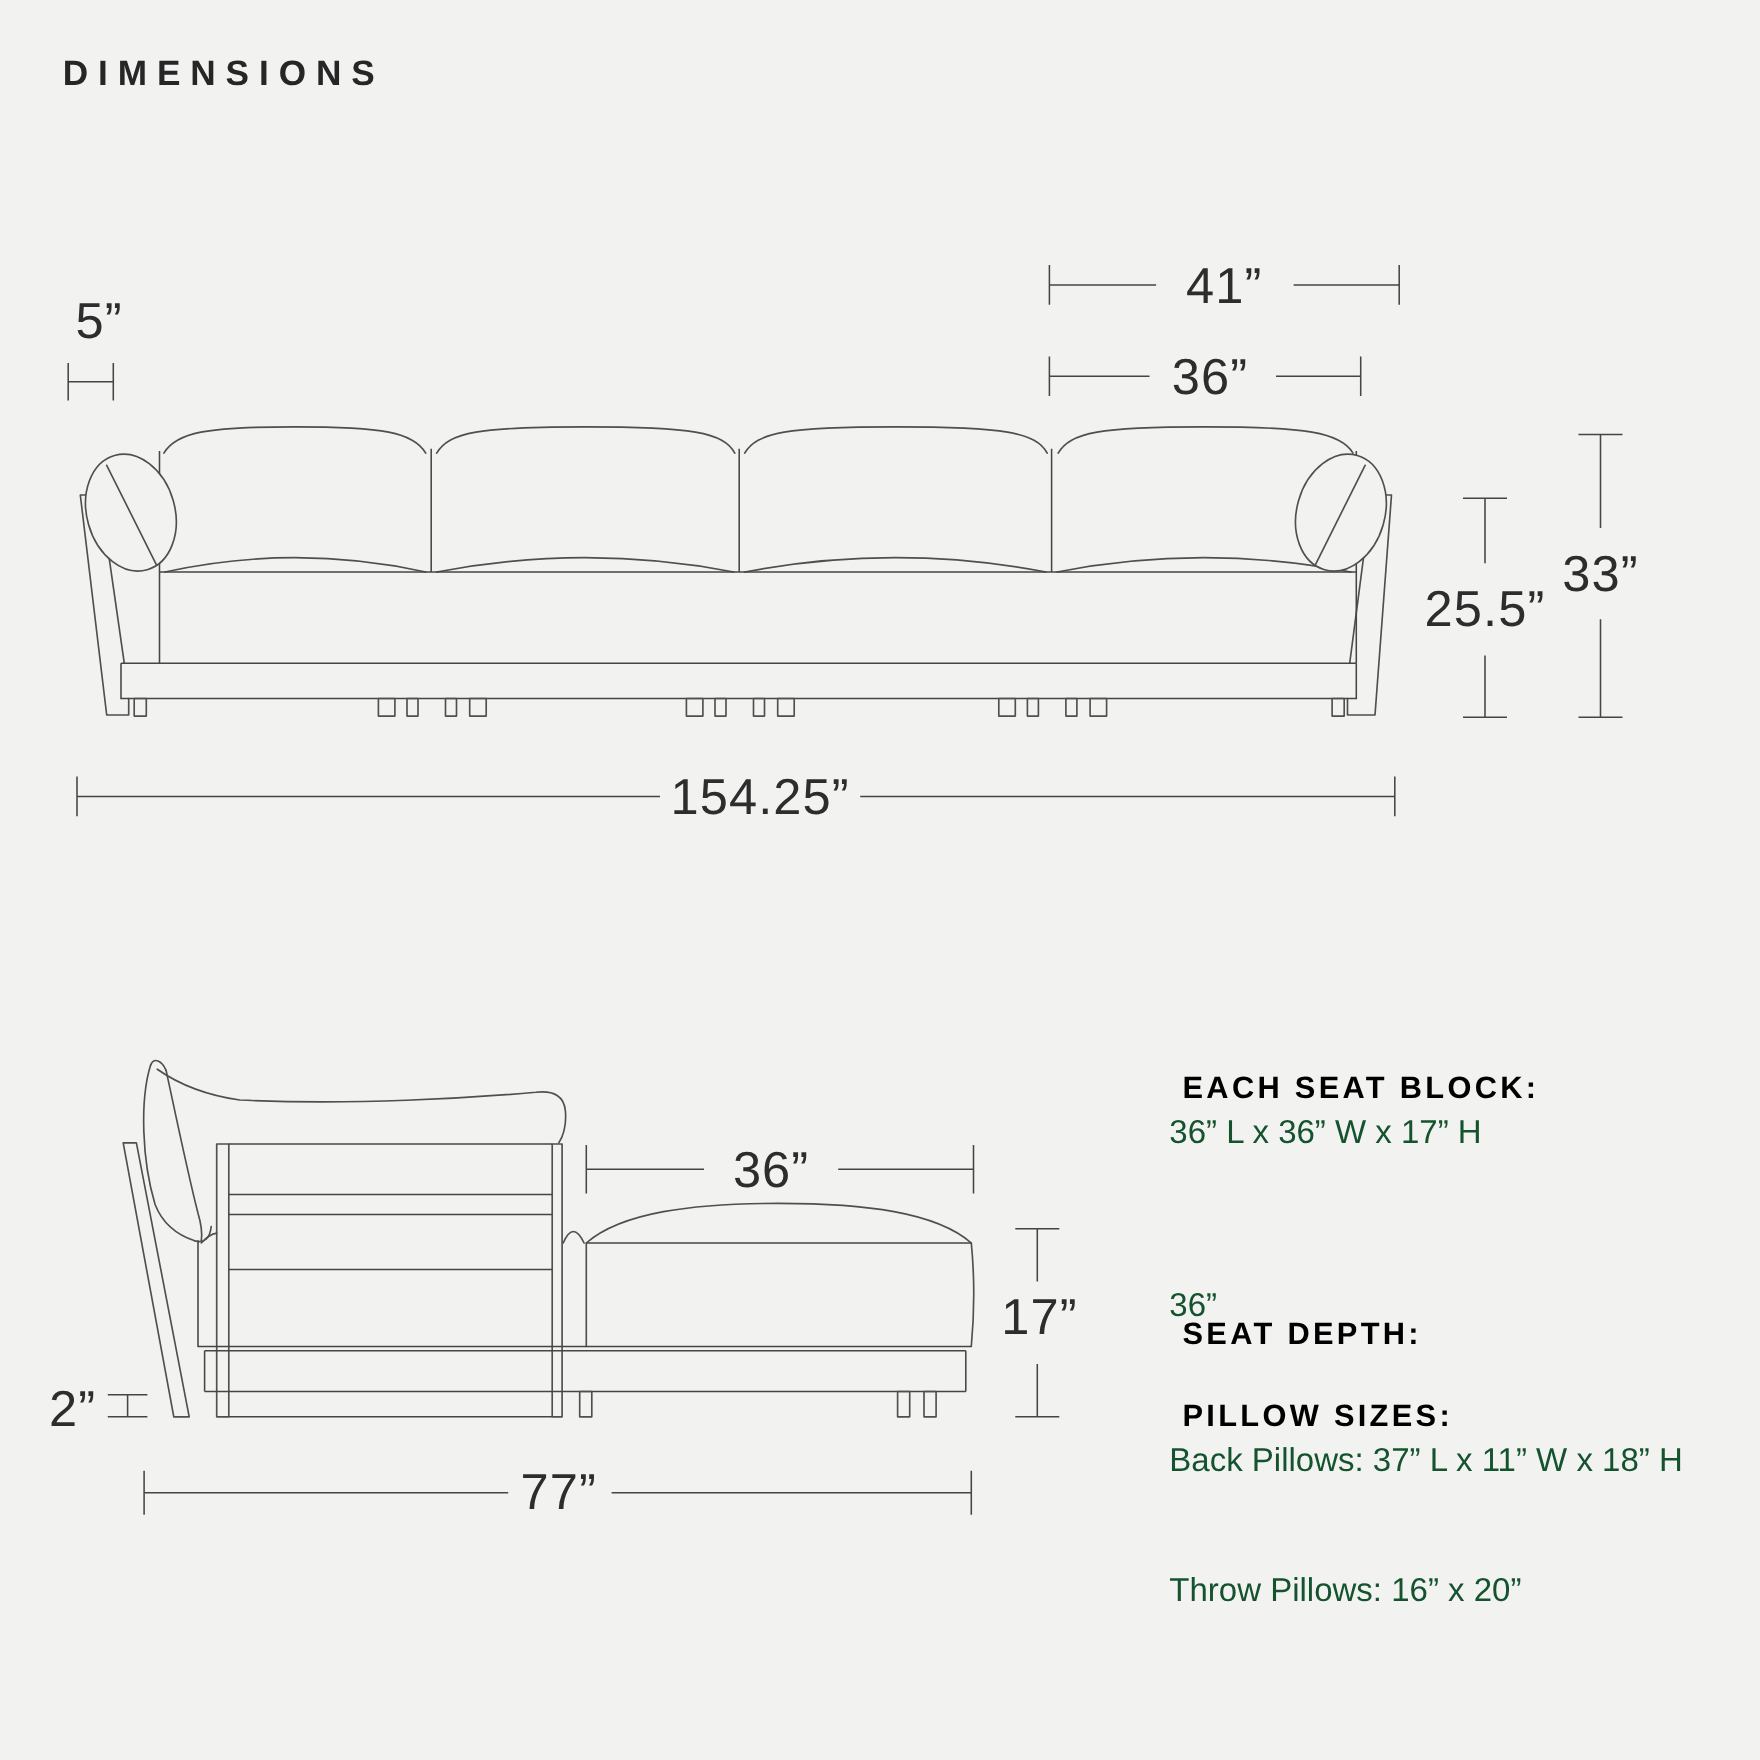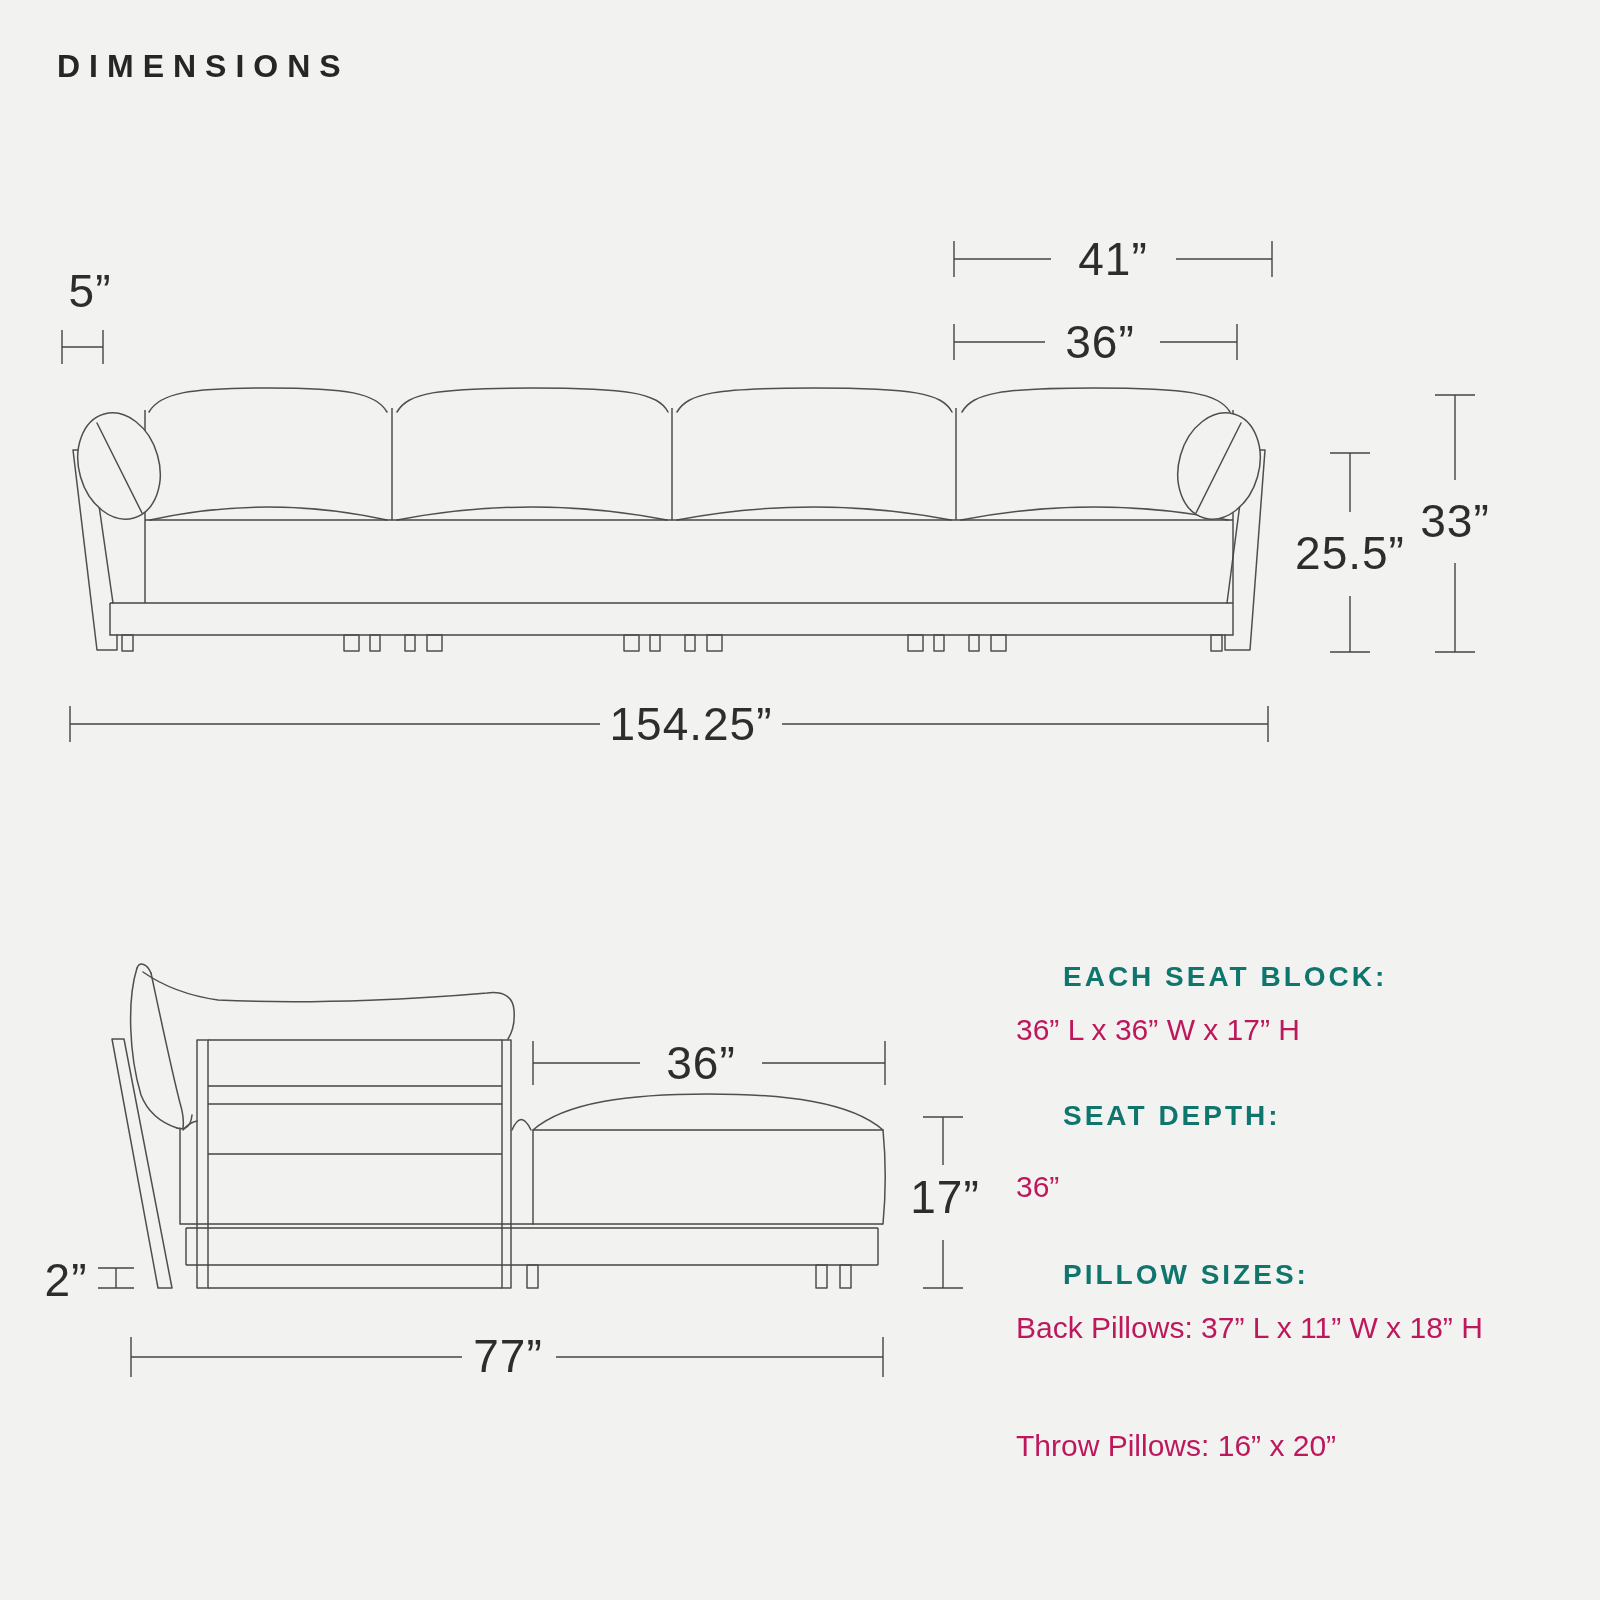--- a/index.html
+++ b/index.html
@@ -6,24 +6,24 @@
   body{background:#f2f2f1;font-family:"Liberation Sans",sans-serif;}
   .canvas{position:relative;width:1600px;height:1600px;background:#f2f2f1;overflow:hidden;}
   .page-title{position:absolute;left:57px;top:48px;margin:0;
     font:700 32px "Liberation Sans",sans-serif;letter-spacing:9px;color:#262626;}
   .diagram-svg{position:absolute;left:0;top:0;}
   .draw{fill:none;stroke:#4f4f4f;stroke-width:1.5;stroke-linecap:round;stroke-linejoin:round;}
   .occl{fill:#f2f2f1;stroke:#4f4f4f;stroke-width:1.5;}
   .dim{fill:none;stroke:#454545;stroke-width:1.4;stroke-linecap:butt;}
   .lbl{font:400 46px "Liberation Sans",sans-serif;fill:#2d2d2d;text-anchor:middle;letter-spacing:1px;}
   .specs{position:absolute;left:0;top:0;width:1600px;height:1600px;pointer-events:none;}
-  .spec-heading{position:absolute;left:1063px;margin:0;white-space:nowrap;
-    font:700 28px "Liberation Sans",sans-serif;letter-spacing:3px;color:#0f766e;}
-  .spec-value{position:absolute;left:1016px;margin:0;white-space:nowrap;
-    font:400 30px "Liberation Sans",sans-serif;color:#be185d;}
+  .spec-heading{position:absolute;left:1063px;margin:12px;white-space:nowrap;
+    font:700 28px "Liberation Sans",sans-serif;letter-spacing:3px;color:#000000;}
+  .spec-value{position:absolute;left:1063px;margin:0;white-space:nowrap;
+    font:400 30px "Liberation Sans",sans-serif;color:#14532d;}
 </style>
 </head>
 <body>
 
 <div class="canvas">
 
   <h1 class="page-title">DIMENSIONS</h1>
 
   <svg class="diagram-svg" width="1600" height="1600" viewBox="0 0 1600 1600">
 
@@ -162,21 +162,21 @@
         <path class="dim" d="M131,1337 L131,1377 M883,1337 L883,1377 M131,1357 L462,1357 M556,1357 L883,1357"></path>
         <text class="lbl" x="508" y="1372">77”</text>
       </g>
     </g>
   </svg>
 
   <div class="specs">
     <p class="spec-heading" style="top:961px">EACH SEAT BLOCK:</p>
     <p class="spec-value" style="top:1013px">36” L x 36” W x 17” H</p>
 
-    <p class="spec-heading" style="top:1100px">SEAT DEPTH:</p>
+    <p class="spec-heading" style="top:1185px">SEAT DEPTH:</p>
     <p class="spec-value" style="top:1170px">36”</p>
 
     <p class="spec-heading" style="top:1259px">PILLOW SIZES:</p>
     <p class="spec-value" style="top:1311px">Back Pillows: 37” L x 11” W x 18” H</p>
     <p class="spec-value" style="top:1429px">Throw Pillows: 16” x 20”</p>
   </div>
 
 </div>
 
 </body></html>

